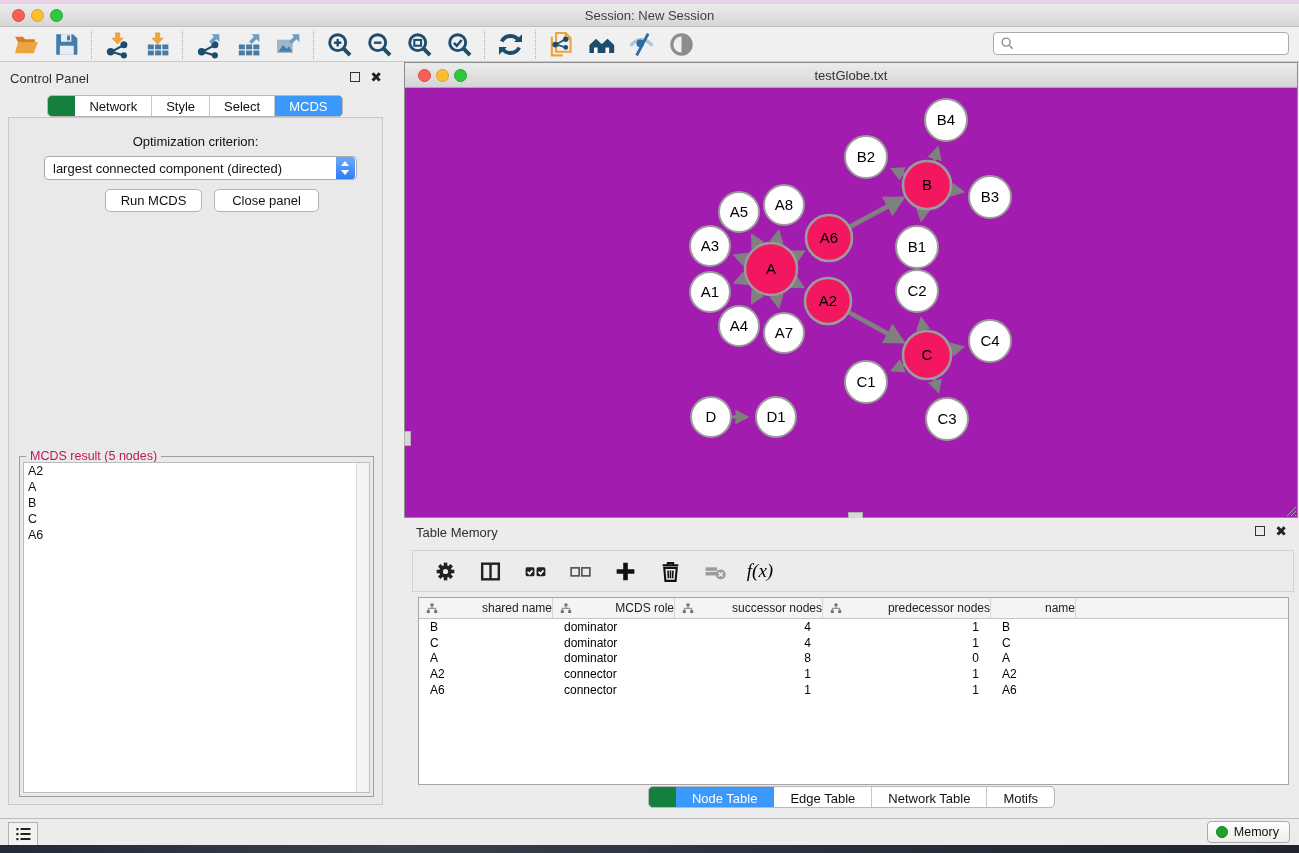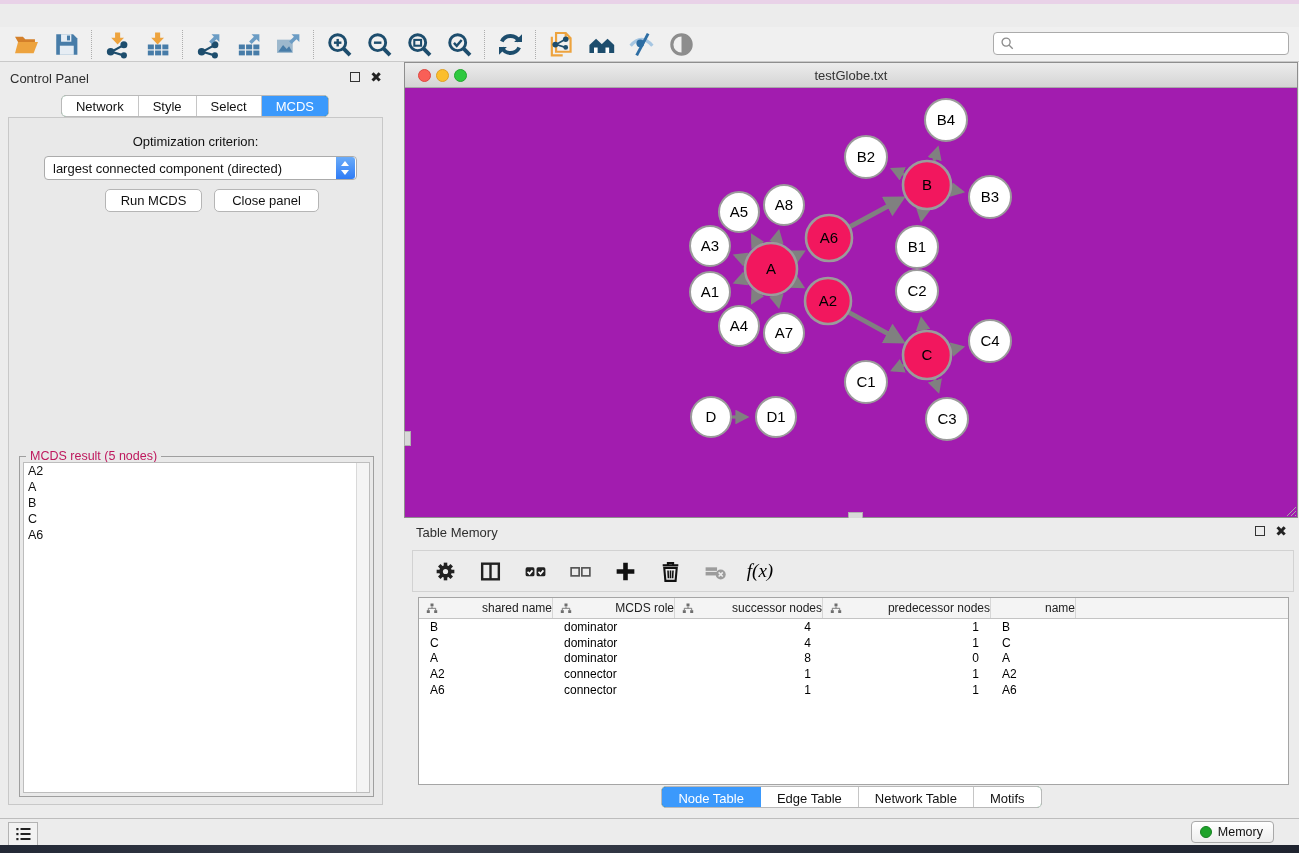--- a/index.html
+++ b/index.html
@@ -38,21 +38,21 @@
   .panel-ctrls { position:absolute; display:flex; gap:10px; align-items:center; }
   .pc-btn { font-size:12px; color:#222; line-height:12px; cursor:default; }
   .pc-btn.float { font-size:11px; border:1.5px solid #333; width:10px; height:10px; display:inline-block; }
   .pc-btn.close { font-weight:bold; font-size:14px; }
 
   
   .control-panel { position:absolute; left:0; top:62px; width:390px; height:756px; background:#ececec; }
   .cp-title { position:absolute; left:10px; top:9px; }
   .cp-ctrls { right:8px; top:9px; }
   .seg-tabs { display:inline-flex; border:1px solid #b9b9b9; border-radius:5px; background:#15803d;
-              overflow:hidden; height:22px; }
+              overflow:hidden; height:22px;padding-left:27px; }
   .seg-tab { padding:0 14px; font-size:13px; color:#111; display:flex; align-items:center;
              border-right:1px solid #c6c6c6; background:#fff; }
   .seg-tab:last-child { border-right:none; }
   .seg-tab.active { background:#3b99fc; color:#fff; border-right-color:#3b99fc; }
   .cp-tabs-wrap { position:absolute; left:0; right:0; top:33px; text-align:center; }
   .cp-content { position:absolute; left:8px; right:7px; top:55px; bottom:13px;
                 background:#e9e9e9; border:1px solid #c8c8c8; }
   .opt-label { position:absolute; left:0; right:0; top:16px; text-align:center; font-size:13px; color:#111; }
   .opt-select { position:absolute; left:35px; top:38px; width:313px; height:24px; background:#fff;
                 border:1px solid #ababab; border-radius:4px; display:flex; align-items:center; }
@@ -113,34 +113,40 @@
   .td-cell { font-size:12px; color:#000; padding:0 12px 0 11px; white-space:nowrap; }
   .td-cell.r { text-align:right; }
   .tp-tabs-wrap { position:absolute; left:0; right:0; top:268px; text-align:center; }
   .tp-tabs-wrap .seg-tab { padding:0 16px; height:22px; }
 
   
   .statusbar { position:absolute; left:0; top:818px; width:1299px; height:27px; background:#ececec;
                border-top:1px solid #bdbdbd; }
   .sb-list-btn { position:absolute; left:8px; top:3px; width:30px; height:24px; background:#f2f2f2;
                  border:1px solid #b3b3b3; display:flex; align-items:center; justify-content:center; }
-  .memory-btn { position:absolute; right:25px; top:2px; height:22px; padding:0 10px 0 8px;
+  .memory-btn { position:absolute; right:9px; top:2px; height:22px; padding:0 10px 0 8px;
                 background:linear-gradient(#ffffff,#ededed); border:1px solid #a9a9a9; border-radius:4px;
                 display:flex; align-items:center; gap:6px; font-size:12.5px; color:#111; }
   .memory-dot { width:12px; height:12px; border-radius:50%; background:#1ea32a; border:1px solid #168021; }
   .bottom-strip { position:absolute; left:0; top:845px; width:1299px; height:8px;
                   background:linear-gradient(90deg,#232936,#3a3f4c 30%,#2a303d 60%,#1f2430); }
 </style>
 </head>
 <body>
 
 <div id="app">
 
   <div class="top-strip"></div>
 
+  <div class="titlebar">
+    <span class="tl red"></span>
+    <span class="tl yel"></span>
+    <span class="tl grn"></span>
+    <div class="title">Session: New Session</div>
+  </div>
 
   <div class="toolbar" id="main-toolbar">
     <div class="tbtn">
         <svg width="29" height="29" viewBox="0 0 24 24">
           <path d="M2.5 5.5h6.5l2 2.2h8v2.3H5z" fill="#d4802a"></path>
           <path d="M5 10h16.5l-3.6 9.3H2.5z" fill="#eda33e"></path>
         </svg>
       </div>
       <div class="tbtn">
         <svg width="29" height="29" viewBox="0 0 24 24">

